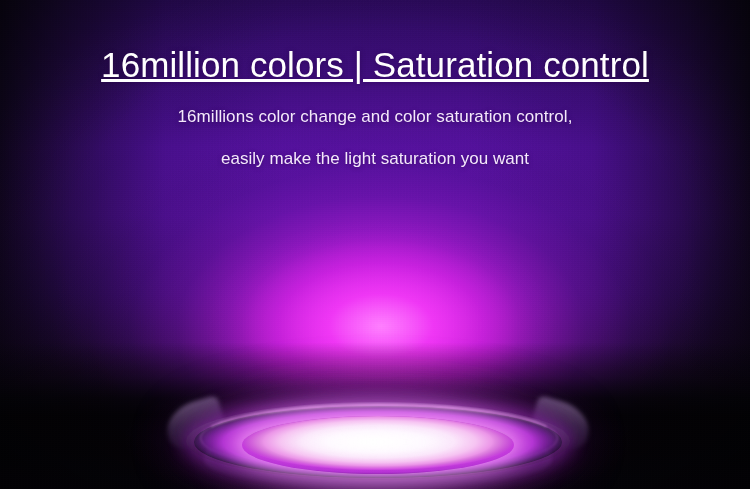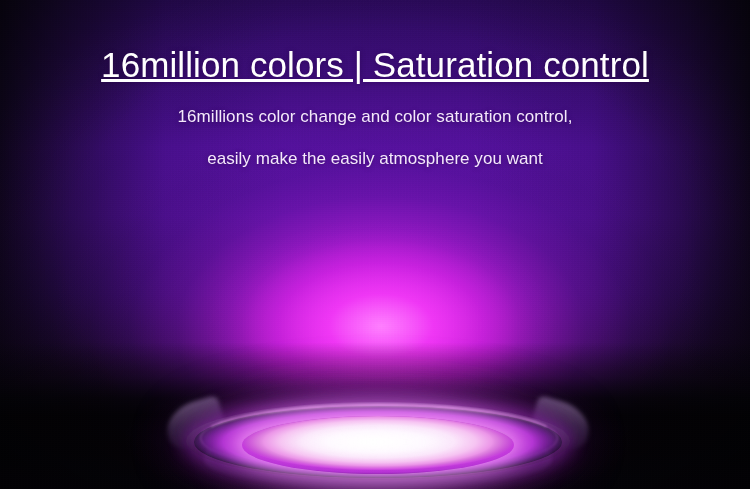--- a/index.html
+++ b/index.html
@@ -318,21 +318,21 @@
   <div class="layer" id="glow-main"></div>
   <div class="layer" id="glow-core"></div>
   <div class="layer" id="floor-shadow"></div>
   <div class="layer" id="vignette"></div>
   <div class="layer" id="noise"></div>
 
   <div id="text-block">
     <div id="headline">16million colors | Saturation control</div>
     <div id="subtitle">
       <span class="sub-line">16millions color change and color saturation control,</span>
-      <span class="sub-line">easily make the easily atmosphere you want</span>
+      <span class="sub-line">easily make the light saturation you want</span>
     </div>
   </div>
 
   <div id="fixture">
     <div id="fixture-bloom"></div>
     <div class="clip" id="clip-left"></div>
     <div class="clip" id="clip-right"></div>
     <div id="housing"></div>
     <div id="rim"></div>
     <div id="ring"></div>

